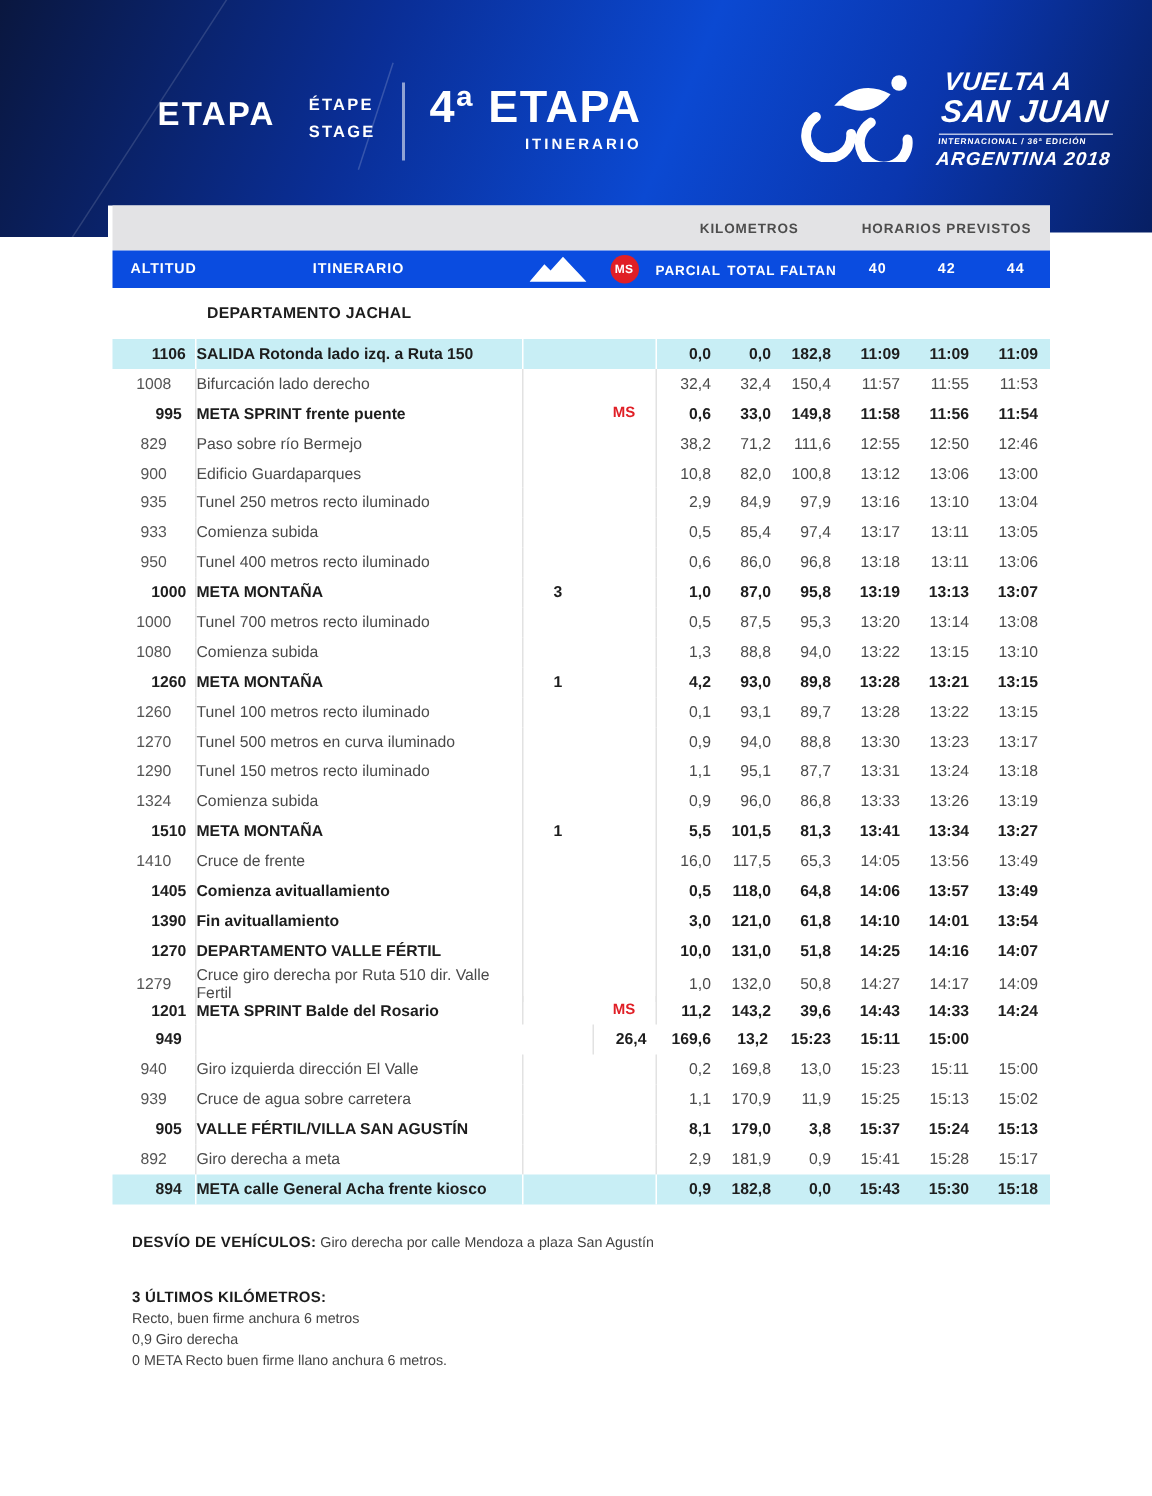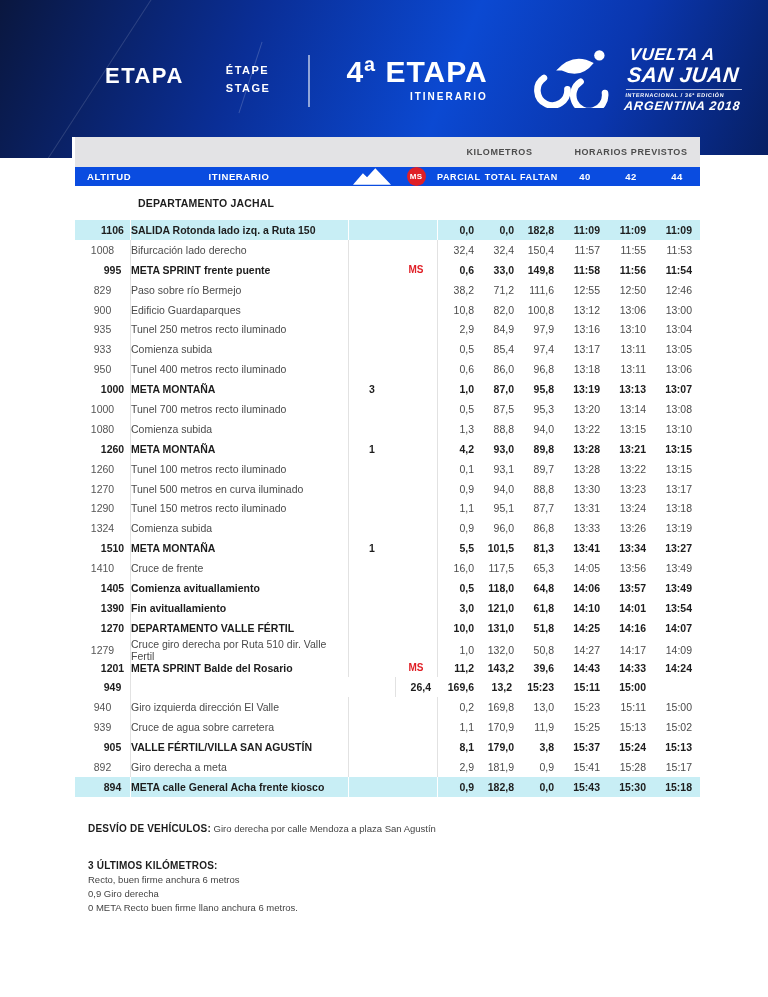--- a/index.html
+++ b/index.html
@@ -7,42 +7,42 @@
         font-family:"Liberation Sans","DejaVu Sans",sans-serif;}
 
   
   .band{position:absolute;left:0;top:0;width:768px;height:158px;
         background:linear-gradient(112deg,#0a173f 0%,#0a2e96 32%,#0b49d2 58%,#0a36ae 78%,#071f63 100%);
         clip-path:polygon(0 0,768px 0,768px 155px,700px 155px,700px 137px,72px 137px,72px 158px,0 158px);}
   .band .deco1{position:absolute;left:250px;top:40px;width:1px;height:75px;background:rgba(255,255,255,.18);
         transform:rotate(18deg);}
   .band .deco2{position:absolute;left:92px;top:-20px;width:1px;height:220px;background:rgba(255,255,255,.14);
         transform:rotate(33deg);}
-  .etapa-box{position:absolute;left:105px;top:55px;display:flex;align-items:flex-start;color:#fff;gap:20px;}
+  .etapa-box{position:absolute;left:105px;top:55px;display:flex;align-items:flex-start;color:#fff;}
   .etapa-word{font-size:22px;font-weight:bold;letter-spacing:1.5px;margin-top:8px;}
   .etape-stage{margin-left:22px;margin-top:7px;font-size:11px;font-weight:bold;letter-spacing:1.5px;line-height:1.6;}
   .vdivider{width:2px;height:52px;background:rgba(255,255,255,.55);margin:0 16px 0 18px;}
   .stage-title-wrap{margin-top:2px;}
   .stage-title{font-size:30px;font-weight:bold;letter-spacing:1px;line-height:1;}
   .stage-subtitle{font-size:10px;font-weight:bold;letter-spacing:2px;text-align:right;margin-top:4px;}
   .logo{position:absolute;right:25px;top:46px;display:flex;align-items:center;color:#fff;}
   .logo-text{margin-left:10px;transform:skewX(-6deg);}
   .logo-l1{font-size:17px;font-weight:bold;font-style:italic;letter-spacing:.5px;line-height:1.05;}
   .logo-l2{font-size:21px;font-weight:bold;font-style:italic;letter-spacing:.5px;line-height:1.05;}
   .logo-l3{font-size:5.5px;font-weight:bold;letter-spacing:.6px;border-top:1px solid rgba(255,255,255,.7);
            margin-top:3px;padding-top:2px;}
   .logo-l4{font-size:12.5px;font-weight:bold;font-style:italic;letter-spacing:.8px;margin-top:1px;}
 
   
   .table-wrap{position:absolute;left:75px;top:137px;width:625px;}
   .grid{display:grid;grid-template-columns:55px 218px 47px 42px 43px 40px 42px 46px 46px 46px;align-items:center;}
   .group-row{display:grid;grid-template-columns:362px 125px 138px;height:30px;background:#e3e3e5;
              align-items:center;font-size:9px;font-weight:bold;color:#4d4d4d;letter-spacing:.6px;}
   .group-row .g{text-align:center;}
-  .head-row{height:19px;background:#0a4ce0;color:#fff;font-size:9.5px;font-weight:bold;letter-spacing:.6px;}
+  .head-row{height:25px;background:#0a4ce0;color:#fff;font-size:9.5px;font-weight:bold;letter-spacing:.6px;}
   .head-row .alt{padding-left:12px;}
   .head-row .itin{text-align:center;border:none;}
   .head-row .cat{display:flex;justify-content:center;border:none;}
   .head-row .num{border:none;}
   .ms-badge{width:19px;height:19px;border-radius:50%;background:#e01f26;color:#fff;font-size:8px;
             font-weight:bold;display:flex;align-items:center;justify-content:center;margin:0 auto;letter-spacing:.2px;}
   .section-row{height:34px;display:flex;align-items:center;font-size:10.5px;font-weight:bold;color:#1d1d1d;
                padding-left:63px;letter-spacing:.2px;}
   .row{height:19.9px;font-size:10.5px;color:#4a4a4a;}
   .row .alt{text-align:center;color:#555;}

